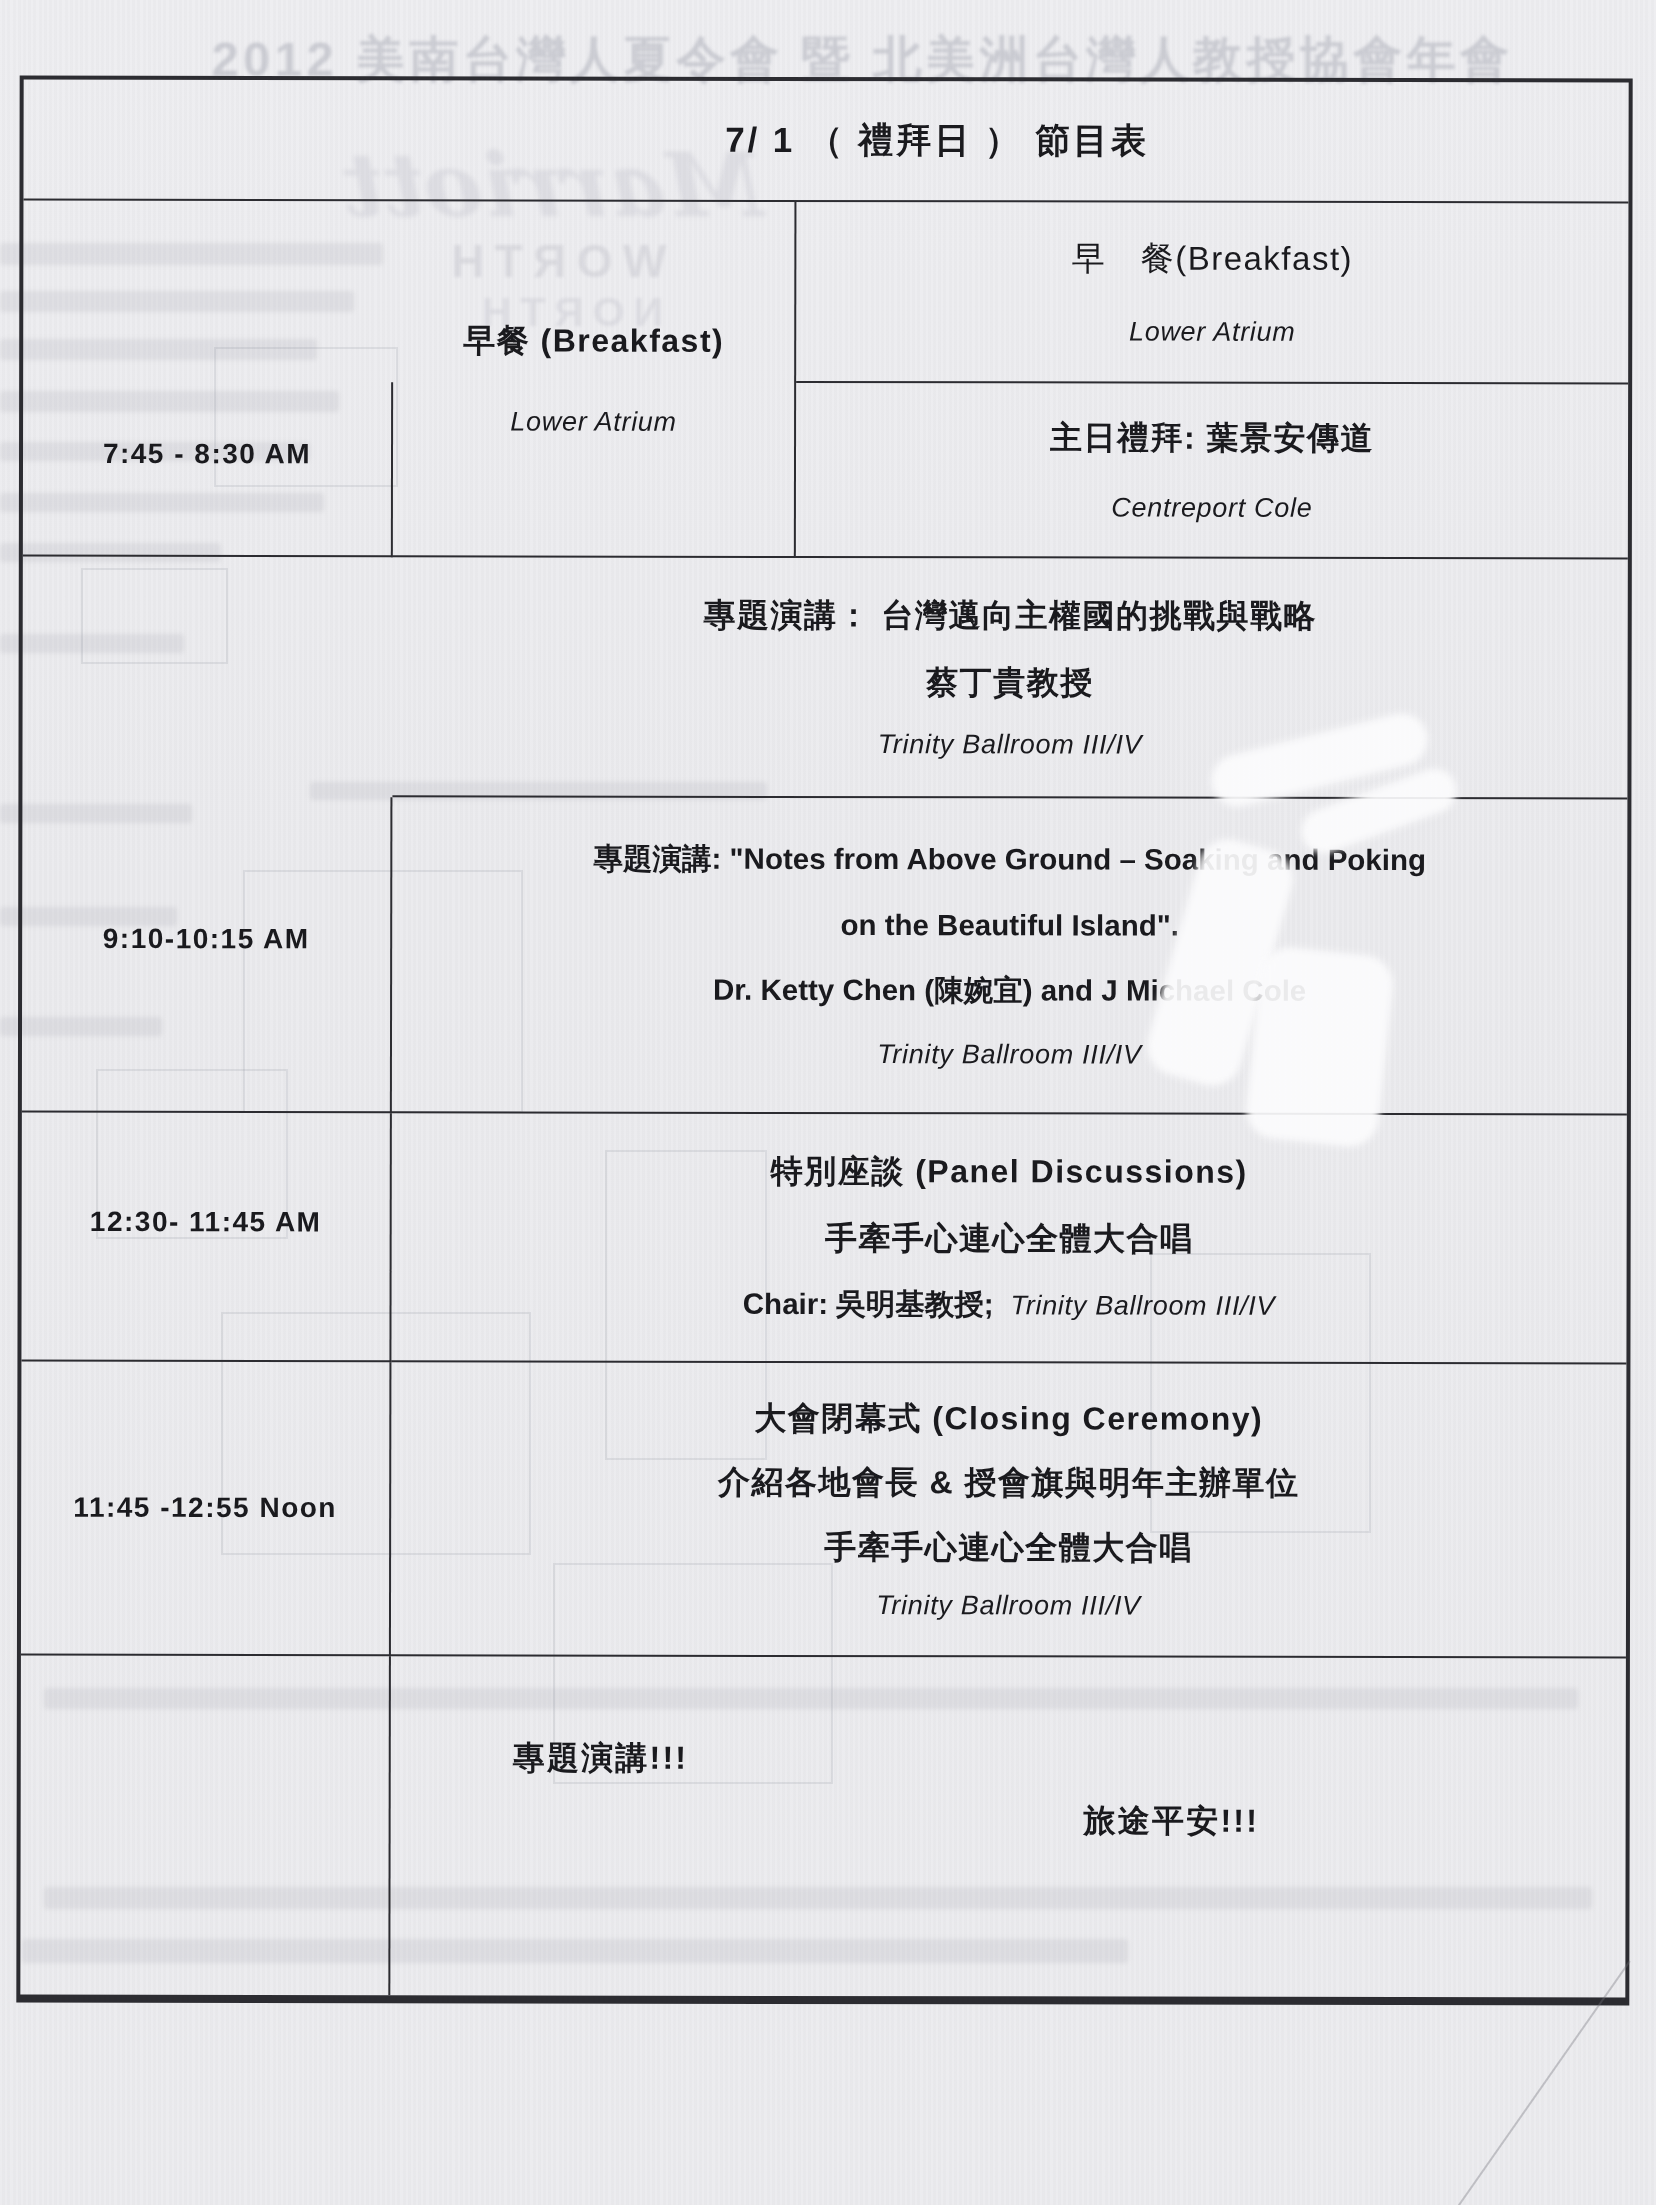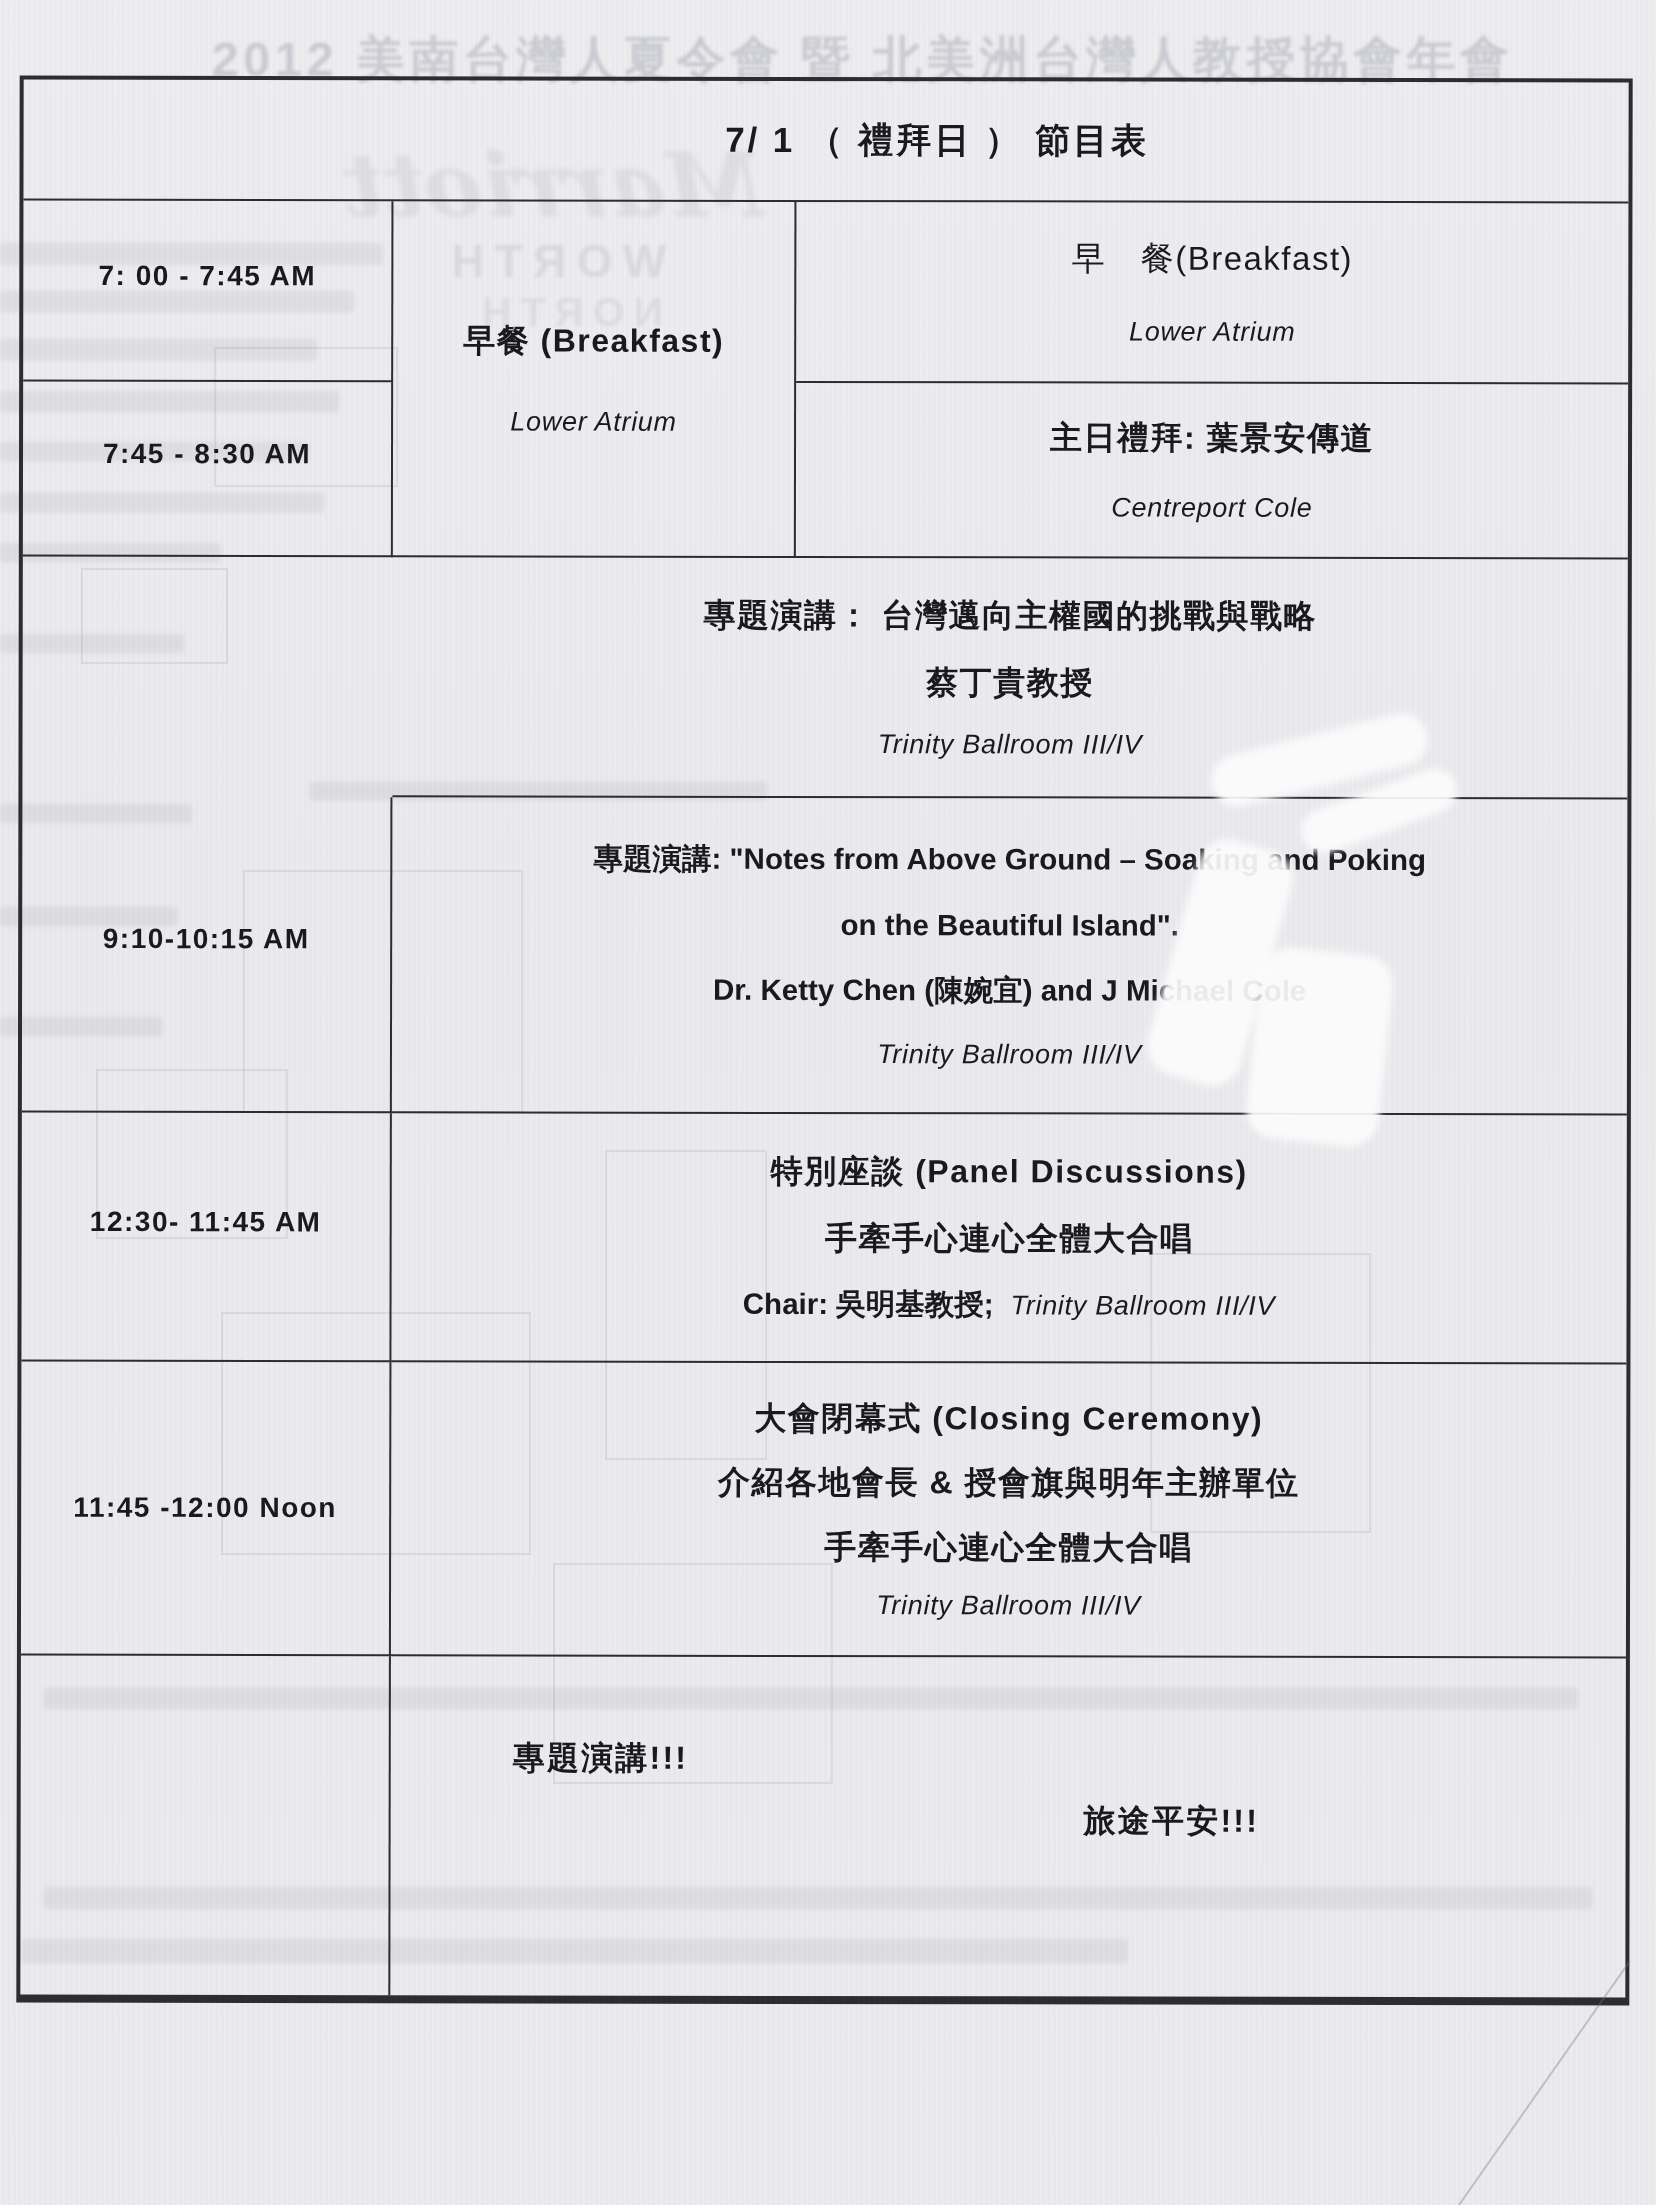--- a/index.html
+++ b/index.html
@@ -123,34 +123,31 @@
   <div class="ghost-box" style="left:1150px; top:1253px; width:221px; height:280px;"></div>
   <div class="ghost-box" style="left:553px;  top:1563px; width:280px; height:221px;"></div>
 </div>
 
 <div class="sheet-table">
 
   <div class="cell header-cell bb">
     <div class="page-title">7/ 1 （ 禮拜日 ） 節目表</div>
   </div>
 
-  <div class="cell time-cell br bb" style="grid-area:2/1/3/2;">
-    <span class="time-text">7: 00 - 7:45 AM</span>
-  </div>
   <div class="cell time-cell br bb" style="grid-area:3/1/4/2;">
     <span class="time-text">7:45 - 8:30 AM</span>
   </div>
   <div class="cell time-cell br bb" style="grid-area:5/1/6/2;">
     <span class="time-text">9:10-10:15 AM</span>
   </div>
   <div class="cell time-cell br bb" style="grid-area:6/1/7/2;">
     <span class="time-text">12:30- 11:45 AM</span>
   </div>
   <div class="cell time-cell time-center br bb" style="grid-area:7/1/8/2;">
-    <span class="time-text">11:45 -12:00 Noon</span>
+    <span class="time-text">11:45 -12:55 Noon</span>
   </div>
   <div class="cell time-cell br" style="grid-area:8/1/9/2;"></div>
 
   <div class="cell mid-cell br bb">
     <div class="cjk-line">早餐 (Breakfast)</div>
     <div class="room">Lower Atrium</div>
   </div>
   <div class="cell r1-cell bb">
     <div class="event-title">早　餐(Breakfast)</div>
     <div class="room">Lower Atrium</div>

